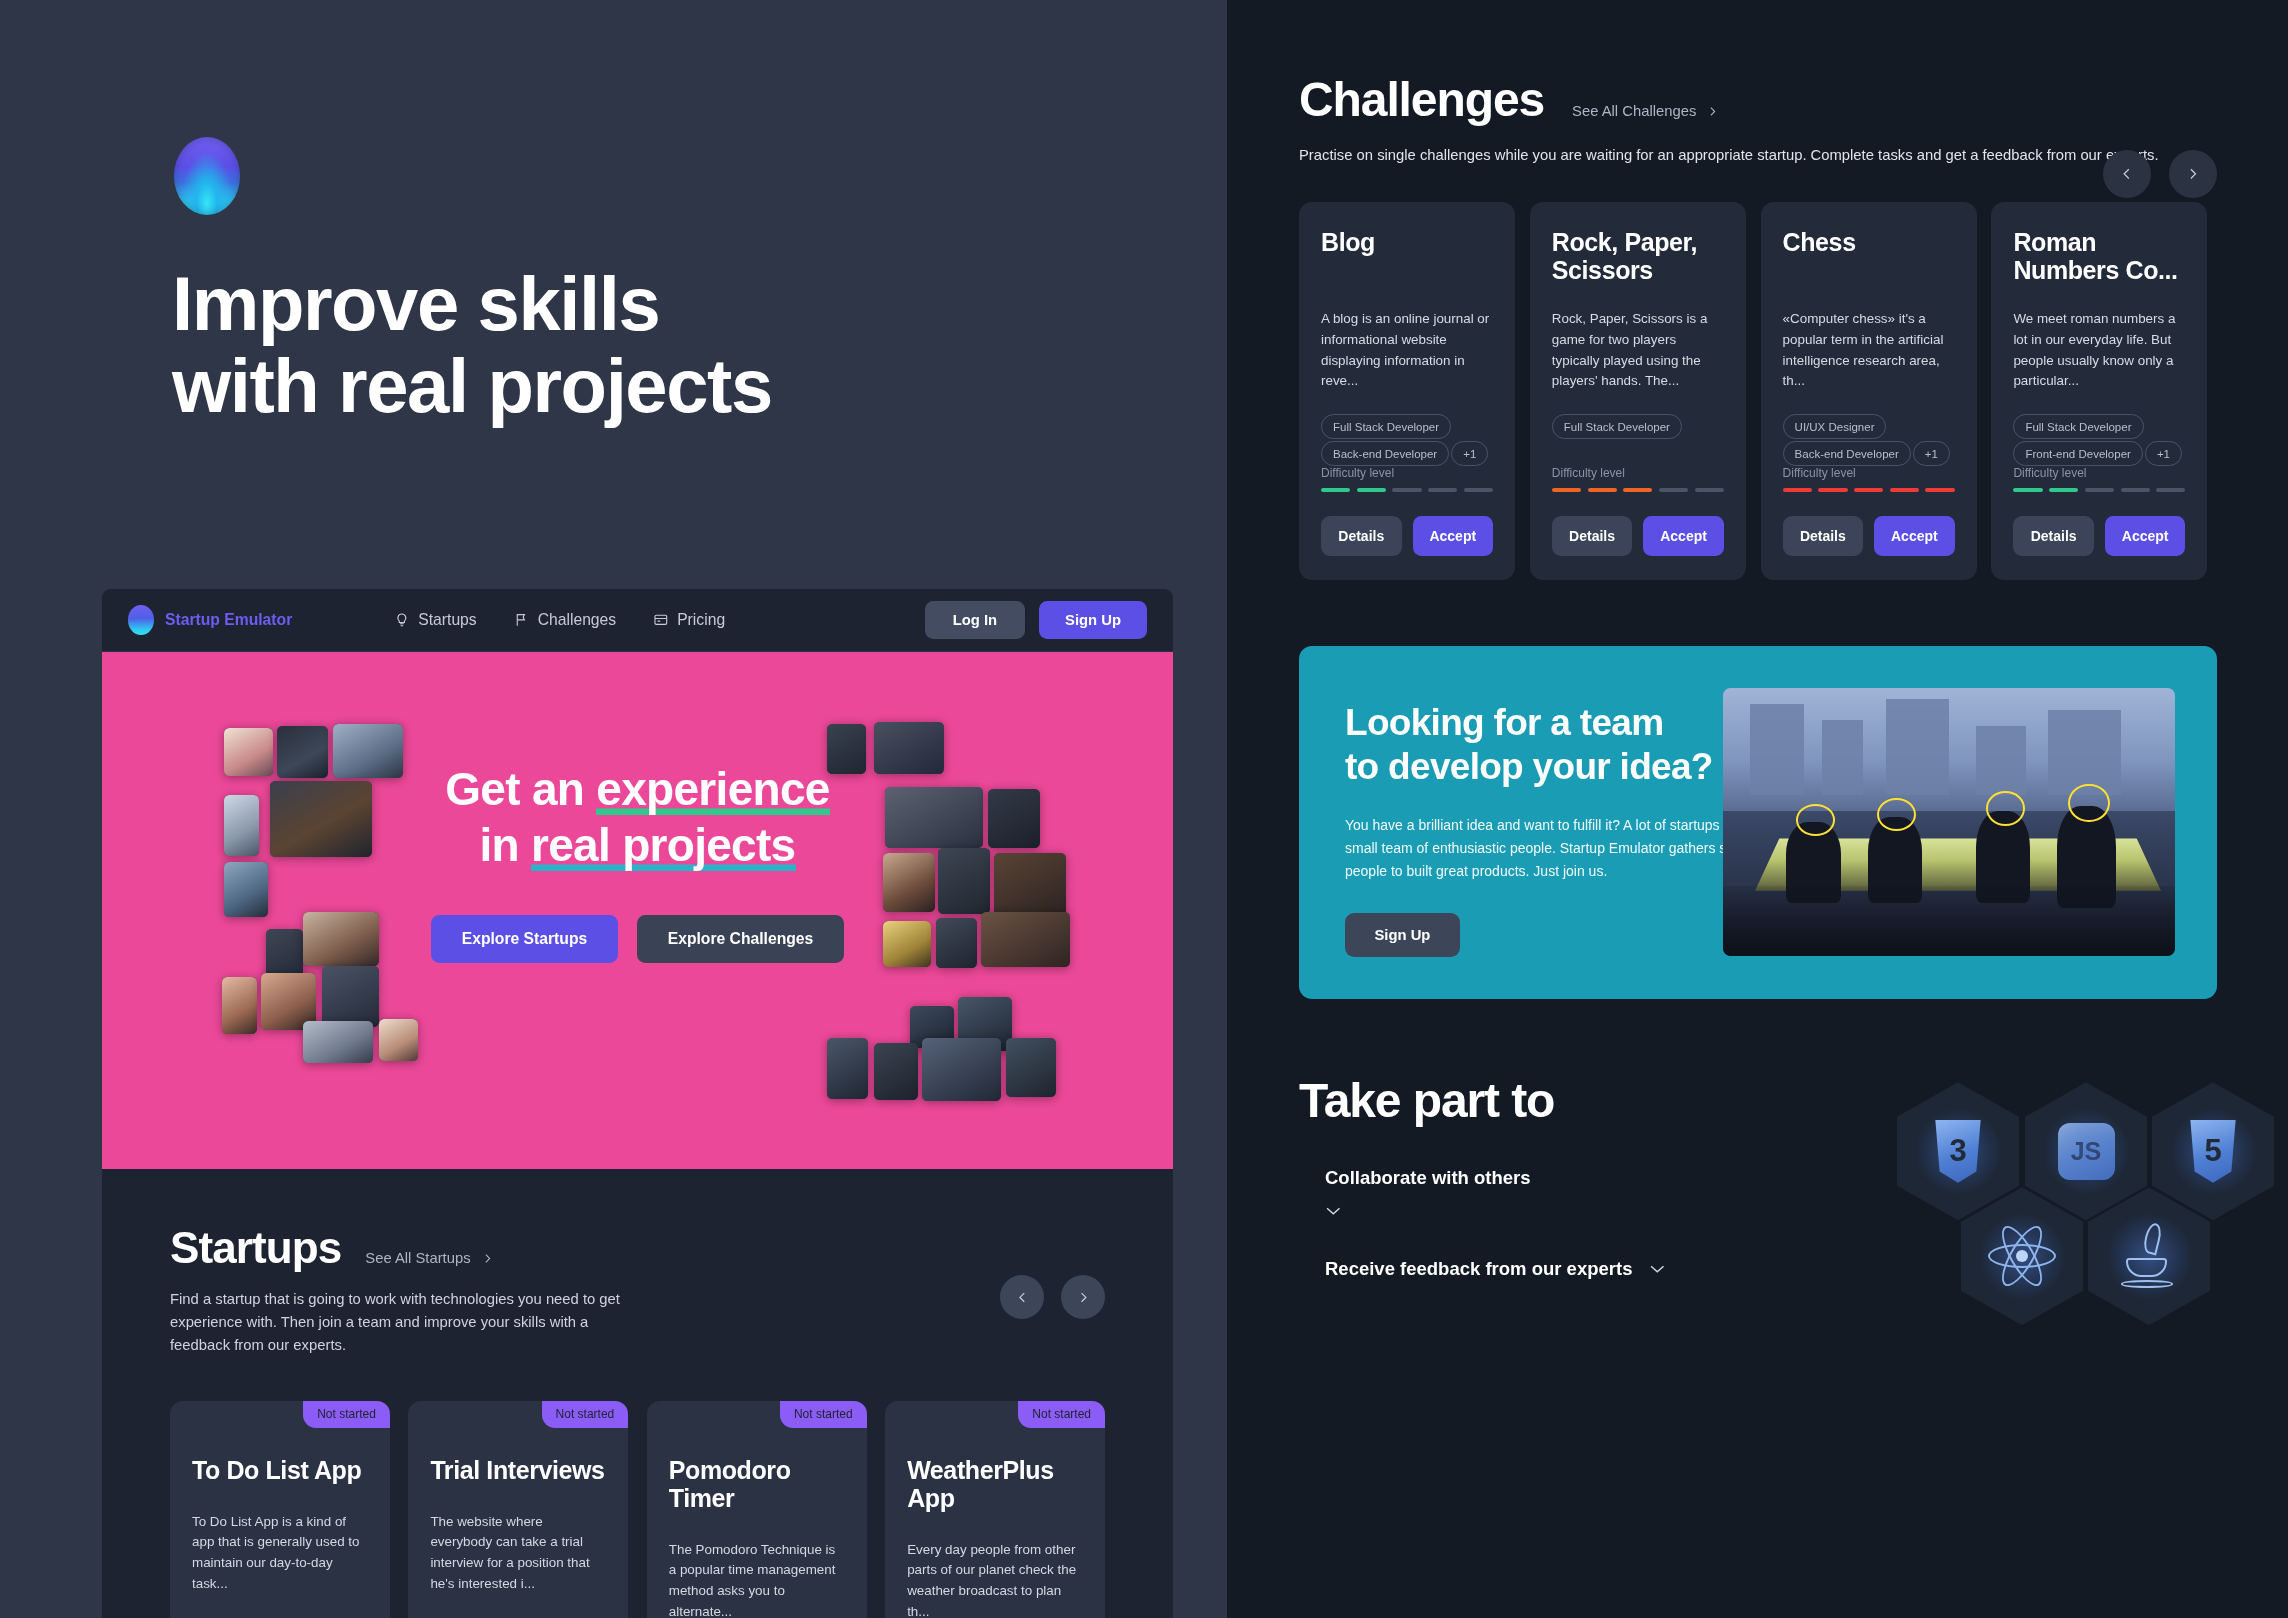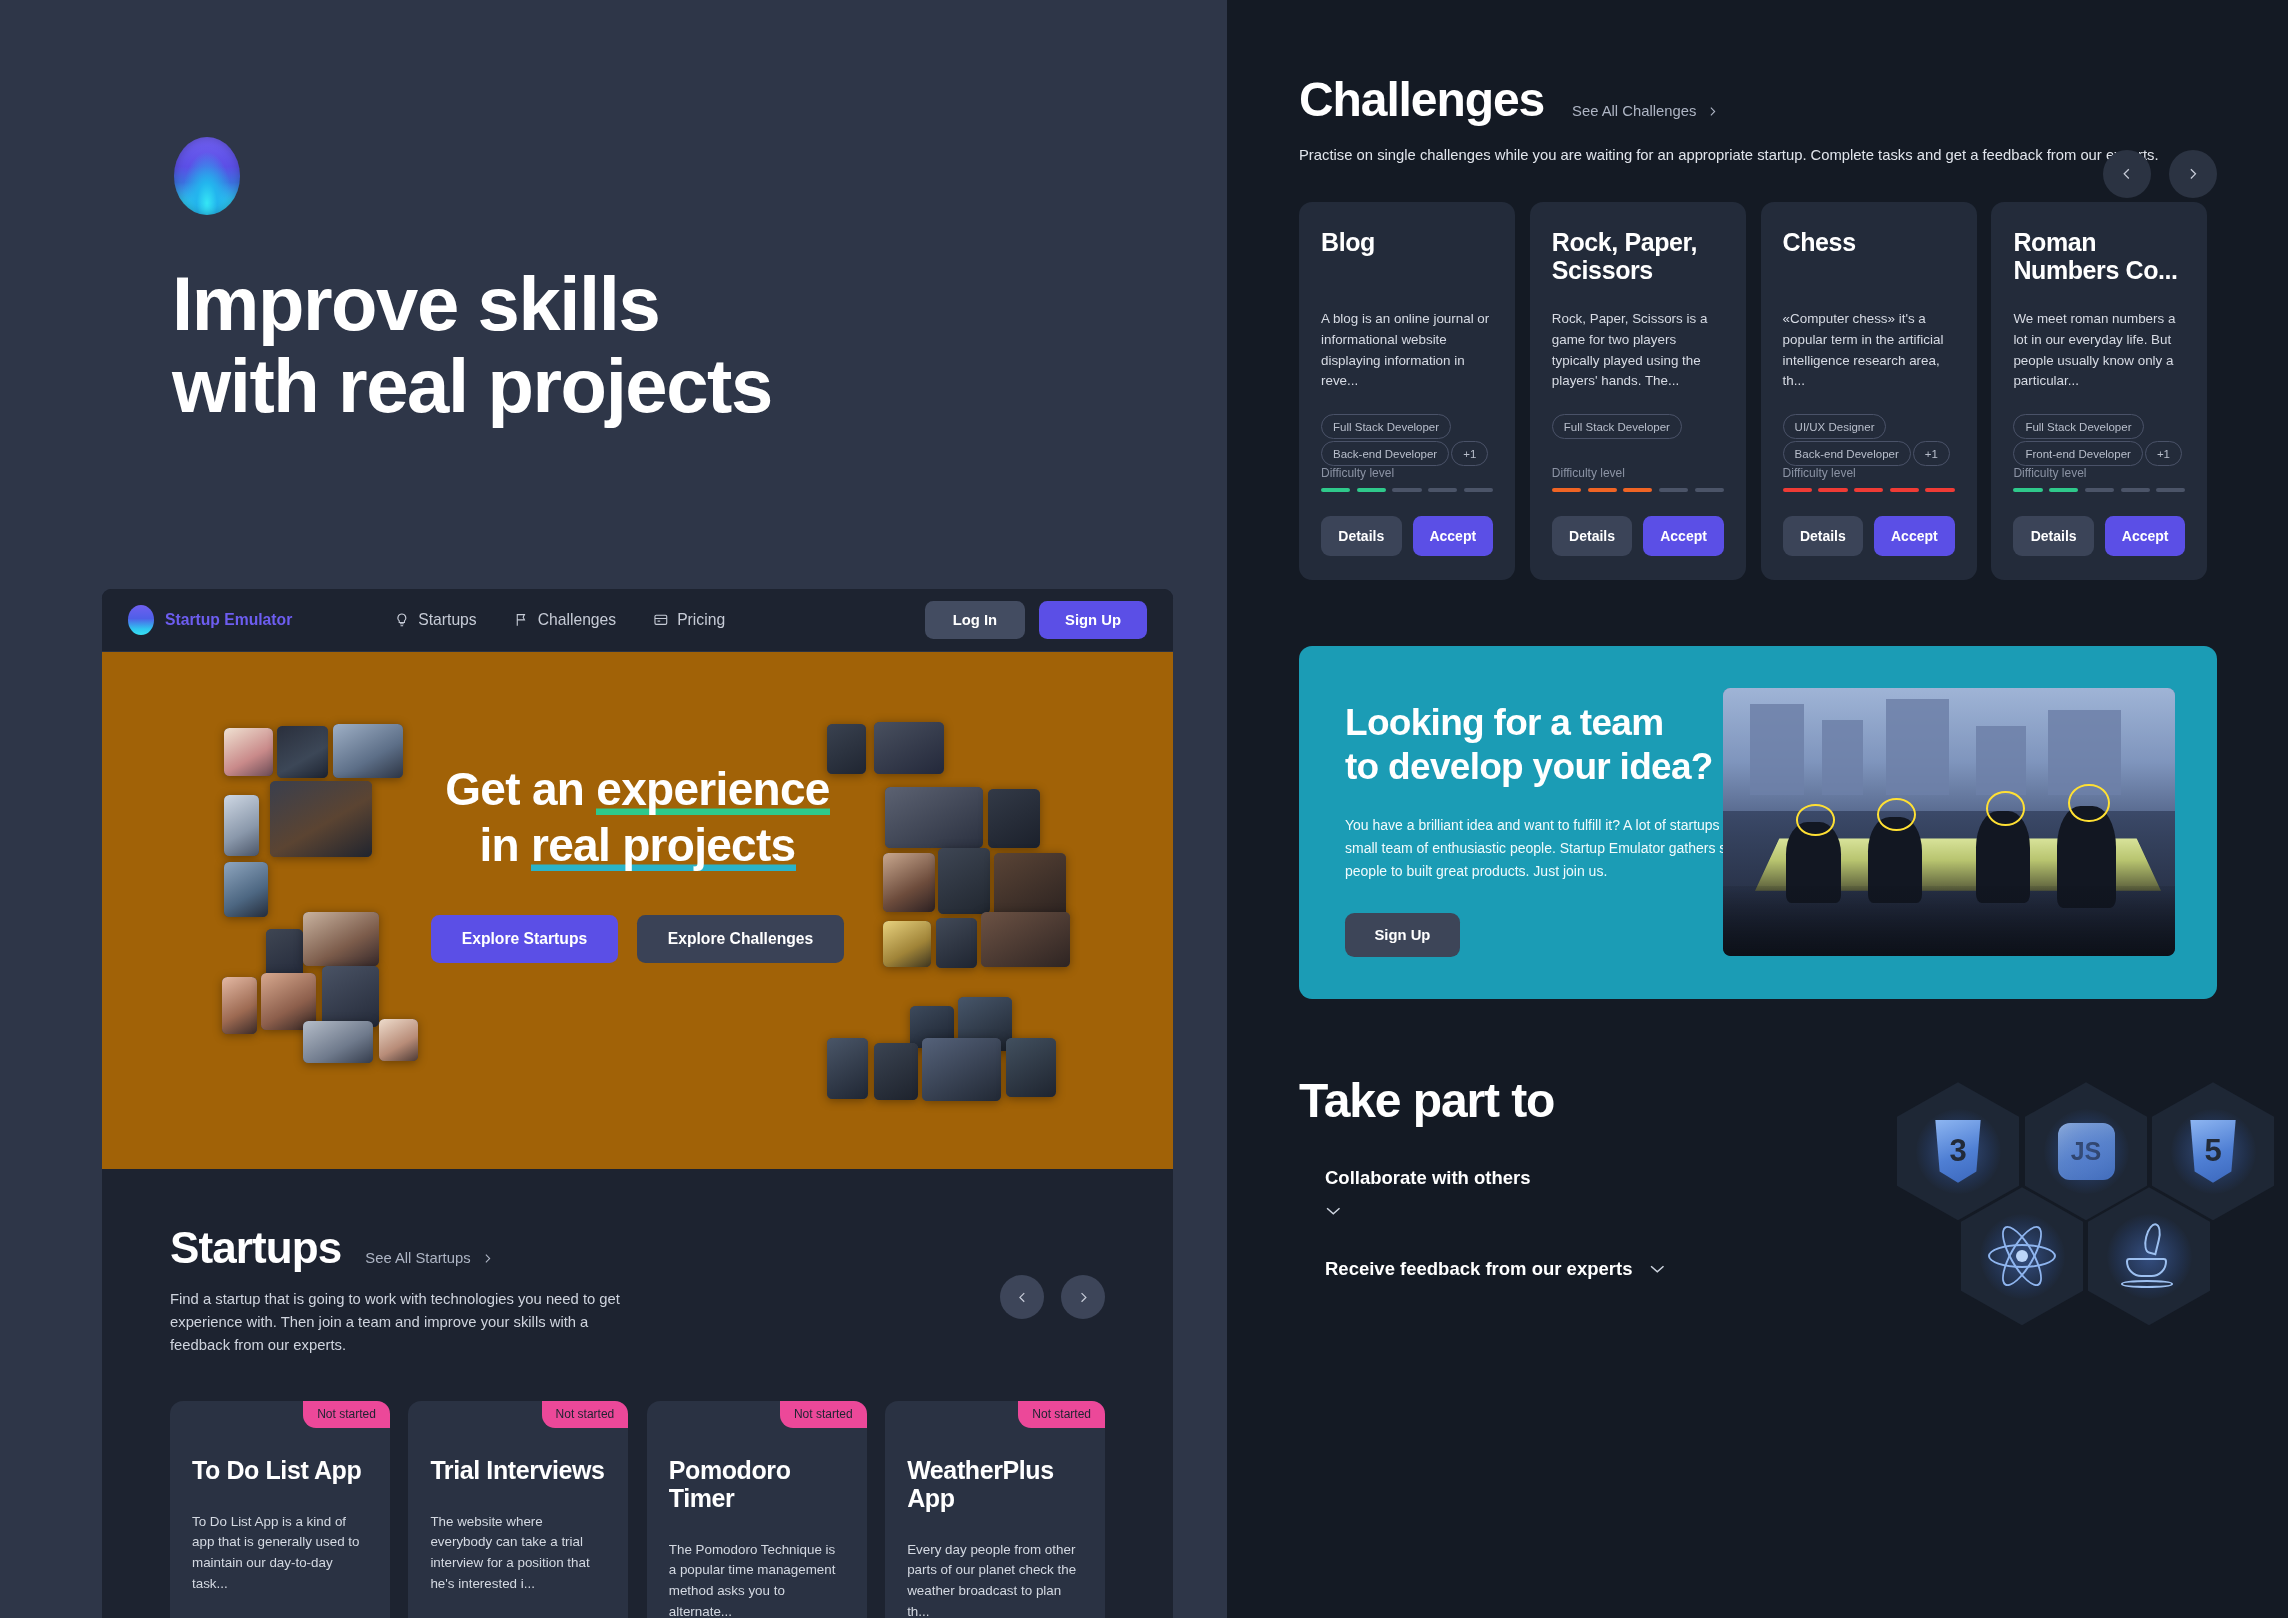--- a/index.html
+++ b/index.html
@@ -59,21 +59,21 @@
   .btn-login {
     background: #434c61; color: #fff; font-size: 14.8px; font-weight: 700;
     padding: 11px 28px; border-radius: 8.3px; border: none;
   }
   .btn-signup-nav {
     background: #5b4fe6; color: #fff; font-size: 14.8px; font-weight: 700;
     padding: 11px 26px; border-radius: 8.3px; border: none;
   }
 
   .hero-stage {
-    position: relative; height: 517px; background: #a16207;
+    position: relative; height: 517px; background: #ec4899;
     overflow: hidden;
   }
   .hero-center {
     position: absolute; left: 0; right: 0; top: 109px;
     text-align: center; z-index: 4;
   }
   .hero-h {
     font-size: 46px; font-weight: 700; color: #fff; line-height: 1.22;
     letter-spacing: -0.7px;
   }
@@ -113,21 +113,21 @@
   }
   .arrow-btn svg { width: 14.8px; height: 14.8px; stroke: #c7ccd8; }
 
   .startup-cards { display: flex; gap: 18.5px; margin-top: 44px; }
   .startup-card {
     width: 231px; background: #2a3243; border-radius: 13px;
     padding: 24px 22px 24px 22px; position: relative; min-height: 277px;
   }
   .status-badge {
     position: absolute; right: 0; top: 0;
-    background: #ec4899; color: #1d2330; font-size: 12px; font-weight: 500;
+    background: #8b5cf6; color: #1d2330; font-size: 12px; font-weight: 500;
     padding: 6.5px 14px; border-radius: 0 13px 0 13px;
   }
   .sc-title { font-size: 25px; font-weight: 700; color: #fff; margin-top: 31px; line-height: 1.12; letter-spacing:-0.4px; }
   .sc-desc { font-size: 13.4px; line-height: 1.55; color: #d4d9e2; margin-top: 28px; }
   .tags { display: flex; flex-wrap: wrap; gap: 8.3px; margin-top: 24px; }
   .tag {
     font-size: 12px; color: #c3c9d5; border: 0.9px solid #4e5costs668;
     border: 0.9px solid #4e566b; border-radius: 28px; padding: 5.5px 12px;
   }
 

